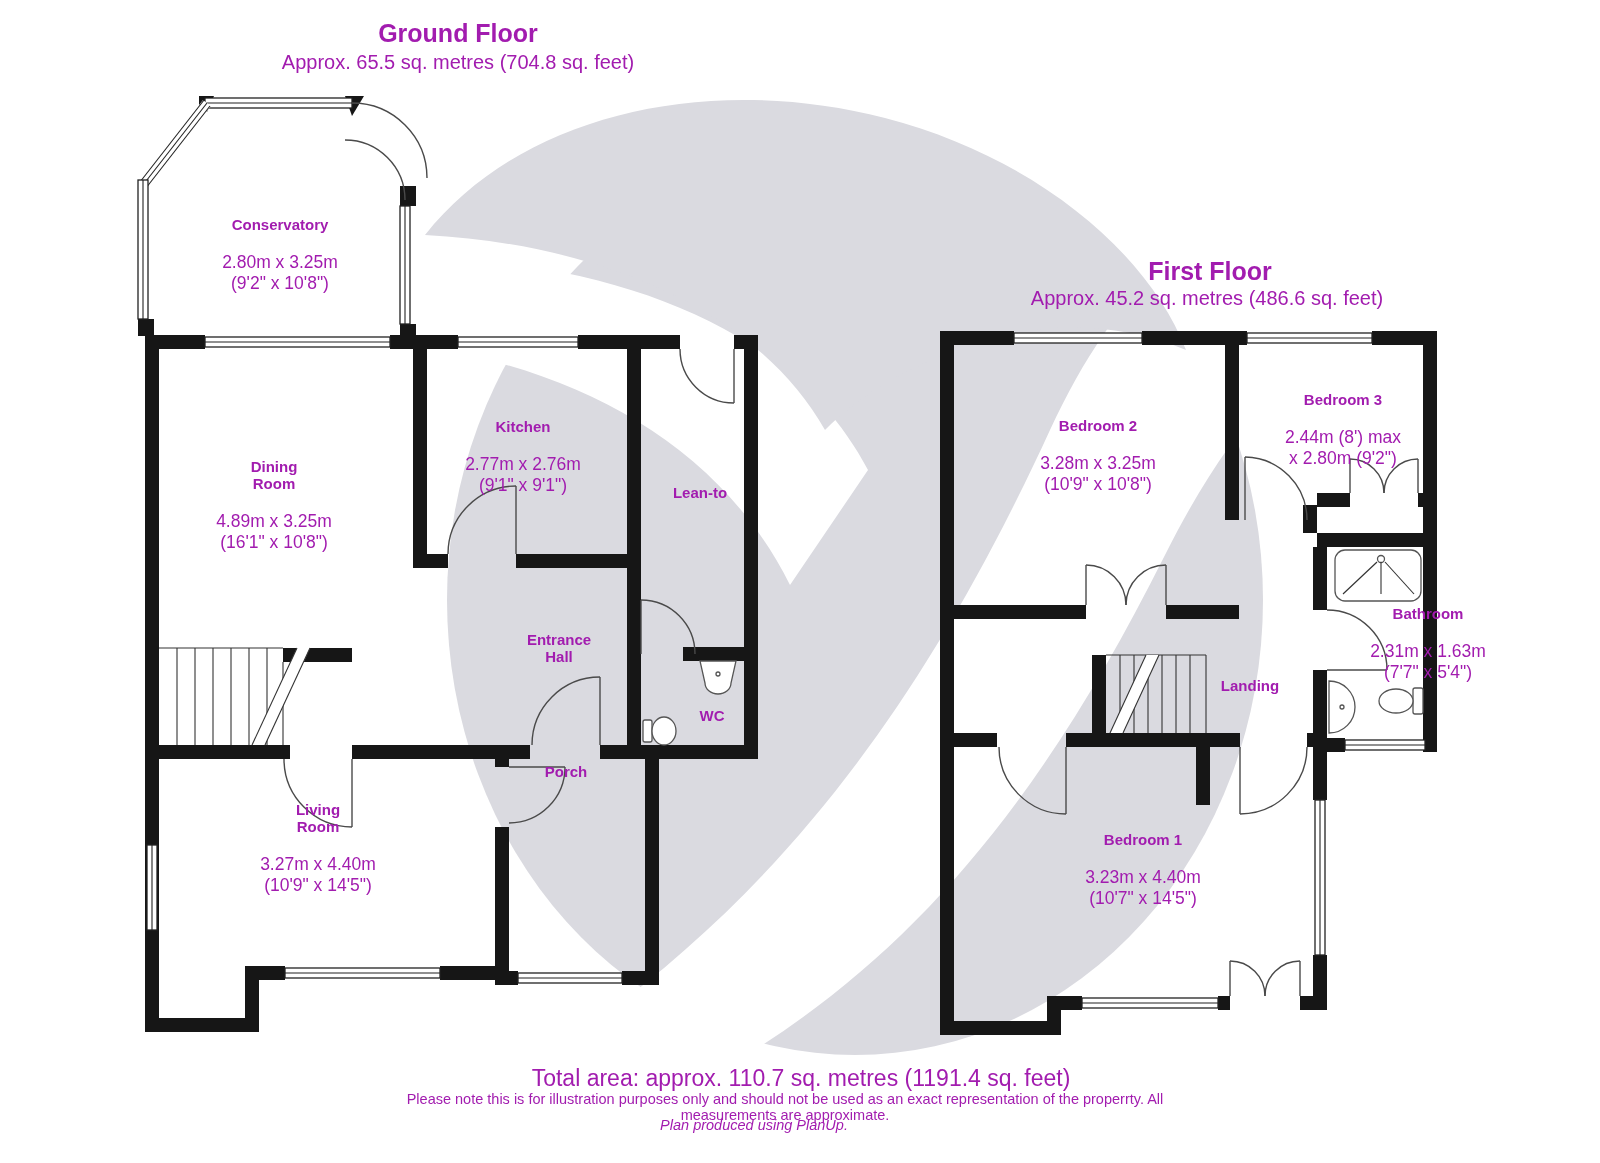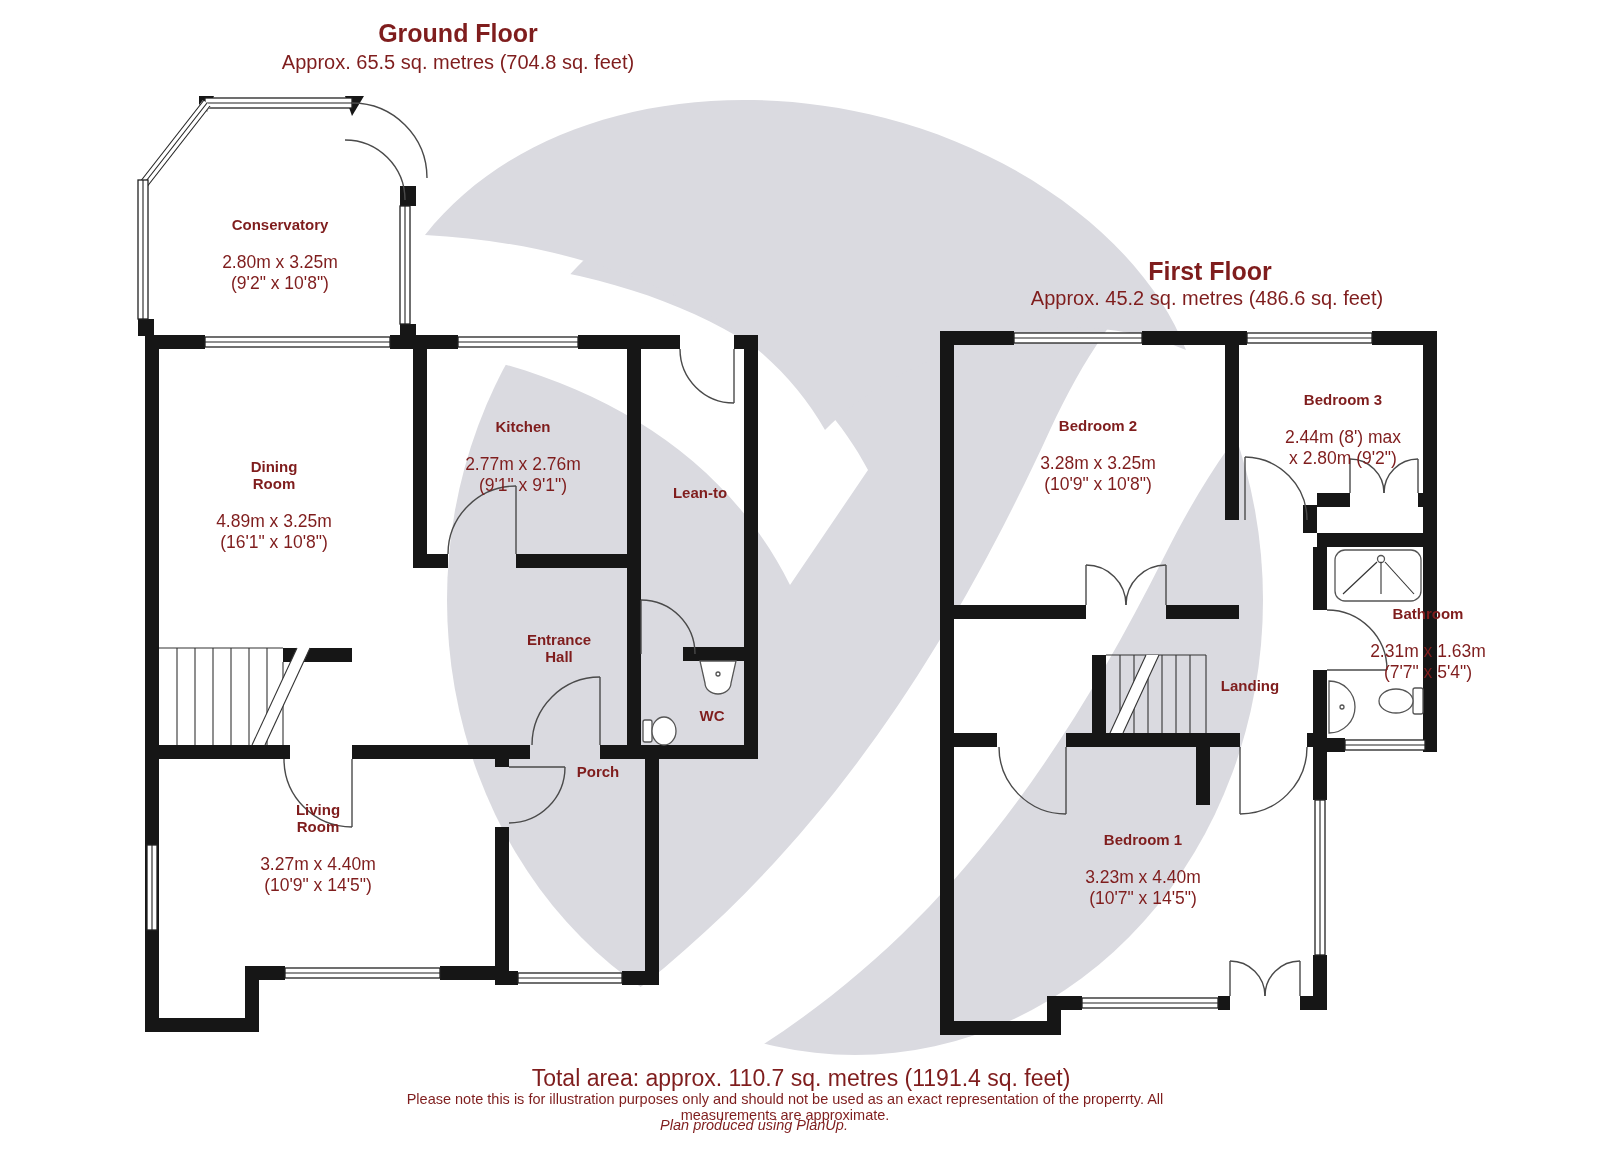--- a/index.html
+++ b/index.html
@@ -1,17 +1,17 @@
 <!DOCTYPE html>
 <html><head>
 <meta charset="utf-8">
 <style>
   html,body{margin:0;padding:0;background:#fff;}
   .canvas{position:relative;width:1600px;height:1163px;background:#ffffff;overflow:hidden;
-          font-family:"Liberation Sans",sans-serif;color:#7f1d1d;}
+          font-family:"Liberation Sans",sans-serif;color:#a21caf;}
   svg.plan{position:absolute;left:0;top:0;}
   .wall{fill:#161616;}
   .win{fill:#ffffff;stroke:#222;stroke-width:1.3;}
   .winline{stroke:#222;stroke-width:1.1;}
   .door{fill:none;stroke:#4a4a4a;stroke-width:1.4;}
   .thin{stroke:#333;stroke-width:1.1;fill:none;}
   .fix{fill:#ffffff;stroke:#555;stroke-width:1.3;}
   .brk{fill:#ffffff;}
   .lbl{position:absolute;transform:translate(-50%,-50%);text-align:center;white-space:pre-line;}
   .rname{font-size:15px;font-weight:bold;line-height:1.12;}
@@ -252,21 +252,21 @@
   <div class="lbl" style="left:700px;top:493px;">
     <div class="rname">Lean-to</div>
   </div>
   <div class="lbl" style="left:559px;top:649px;">
     <div class="rname">Entrance
 Hall</div>
   </div>
   <div class="lbl" style="left:712px;top:716px;">
     <div class="rname">WC</div>
   </div>
-  <div class="lbl" style="left:566px;top:772px;margin-left:32px;">
+  <div class="lbl" style="left:566px;top:772px;">
     <div class="rname">Porch</div>
   </div>
   <div class="lbl" style="left:318px;top:849px;">
     <div class="rname">Living
 Room</div>
     <div class="rdims">3.27m x 4.40m
 (10'9" x 14'5")</div>
   </div>
 
   <div class="lbl floor-title" style="left:1210px;top:272px;">First Floor</div>

